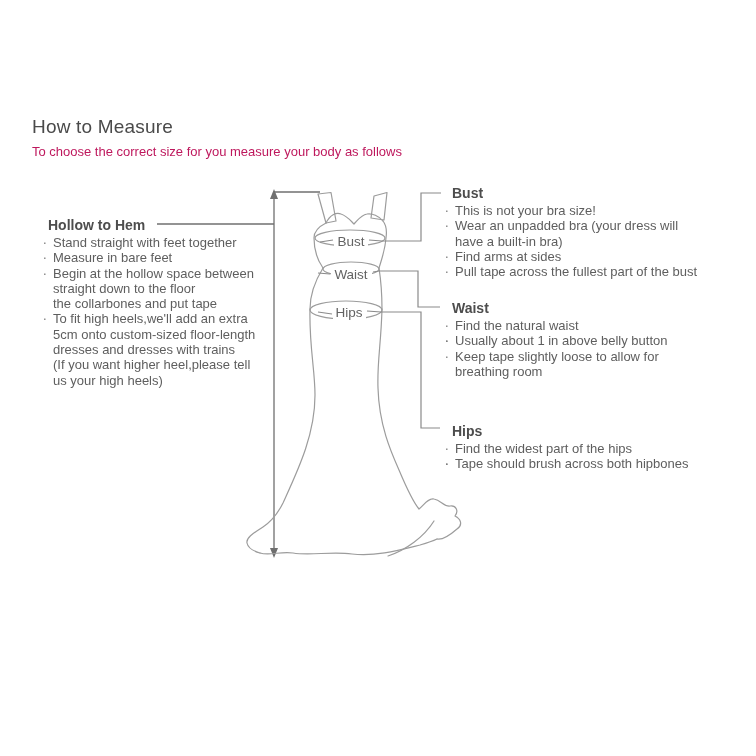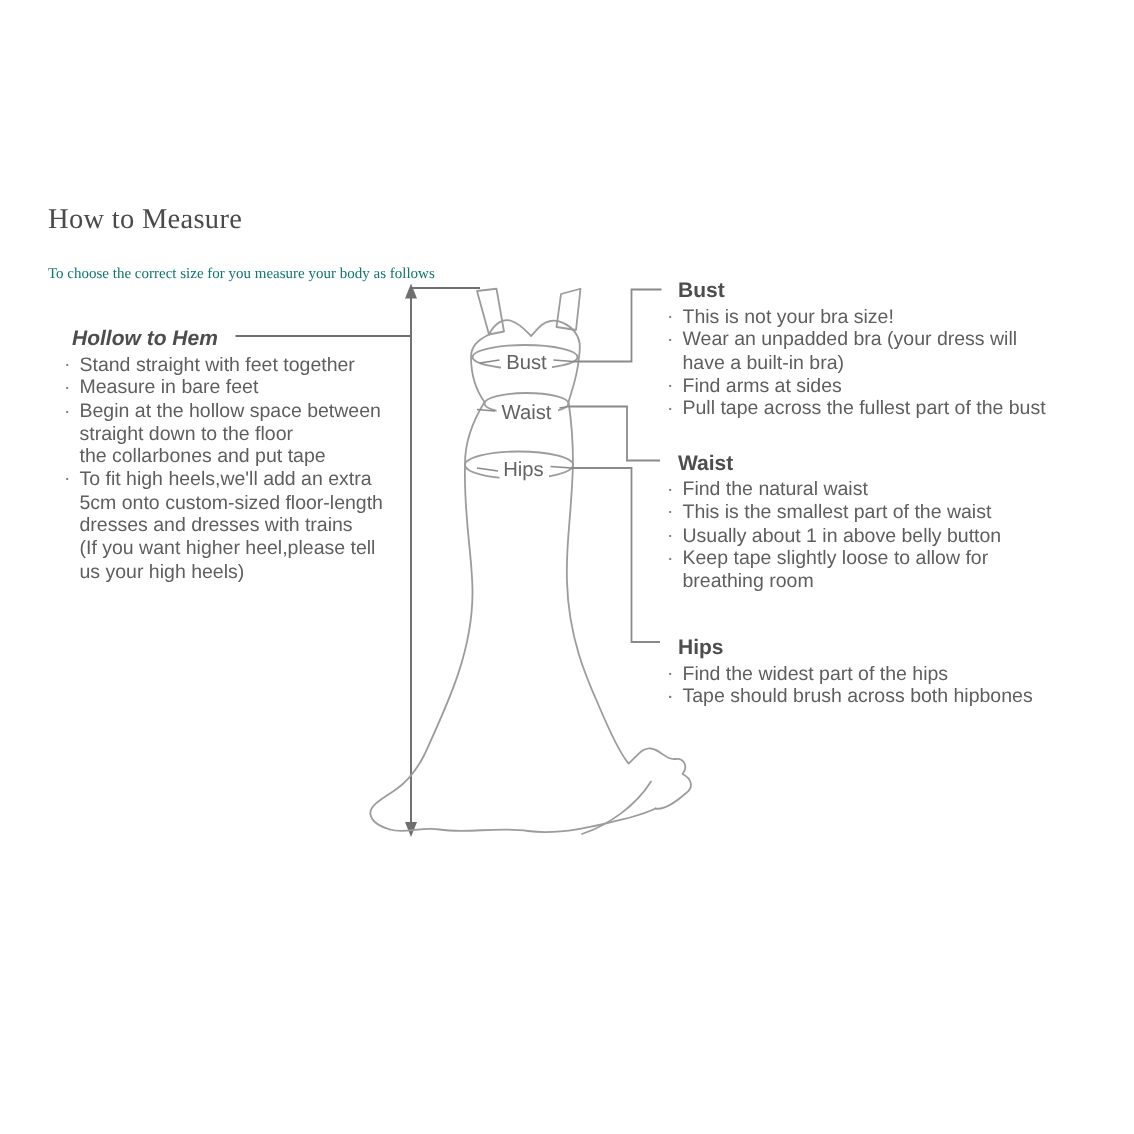--- a/index.html
+++ b/index.html
@@ -3,30 +3,30 @@
 <meta charset="utf-8">
 <style>
   html,body{margin:0;padding:0;}
   body{
     width:756px;height:756px;background:#ffffff;position:relative;overflow:hidden;
     font-family:"Liberation Sans","DejaVu Sans",sans-serif;
     -webkit-font-smoothing:antialiased;
   }
   #stage{position:absolute;inset:0;width:756px;height:756px;}
   #diagram-svg{position:absolute;left:0;top:0;}
-  .hdr{position:absolute;left:32px;top:136px;font-family:Liberation Serif, serif;}
+  .hdr{position:absolute;left:32px;top:116px;}
   .page-title{font-size:19px;line-height:22px;color:#4a4a4a;font-weight:400;letter-spacing:.2px;}
-  .page-subtitle{margin-top:19px;font-size:10px;color:#0f766e;}
+  .page-subtitle{margin-top:6px;font-size:13px;color:#be185d;}
   .section{position:absolute;white-space:nowrap;}
   .section .heading{font-size:14px;font-weight:700;color:#4d4d4d;line-height:16px;}
   .lines{margin-top:2px;}
   .line{position:relative;padding-left:13px;font-size:13px;line-height:15.3px;color:#5e5e5e;white-space:nowrap;}
   .line .dot{position:absolute;left:3px;top:-3px;color:#7a7a7a;}
   #hollow-section{left:40px;top:217px;width:235px;}
-  #hollow-section .heading{padding-left:8px;font-style:italic;}
+  #hollow-section .heading{padding-left:8px;}
   .right-section .heading{padding-left:10px;}
   #bust-section{left:442px;top:185px;width:305px;}
   #waist-section{left:442px;top:300px;width:305px;}
   #hips-section{left:442px;top:423px;width:305px;}
   .footnote{position:absolute;left:193px;top:583px;font-size:14px;color:#6e6e6e;white-space:nowrap;}
   svg text{font-family:"Liberation Sans","DejaVu Sans",sans-serif;}
 </style>
 </head>
 <body>
 
@@ -121,21 +121,21 @@
       <div class="line cont"><span>have a built-in bra)</span></div>
       <div class="line"><span class="dot">.</span><span>Find arms at sides</span></div>
       <div class="line"><span class="dot">.</span><span>Pull tape across the fullest part of the bust</span></div>
     </div>
   </div>
 
   <div id="waist-section" class="section right-section">
     <div class="heading">Waist</div>
     <div class="lines">
       <div class="line"><span class="dot">.</span><span>Find the natural waist</span></div>
-      <div class="line"><span class="dot">.</span><span>This is the smallest part of the waist</span></div>
+      <div class="line"><span class="dot">.</span></div>
       <div class="line"><span class="dot">.</span><span>Usually about 1 in above belly button</span></div>
       <div class="line"><span class="dot">.</span><span>Keep tape slightly loose to allow for</span></div>
       <div class="line cont"><span>breathing room</span></div>
     </div>
   </div>
 
   <div id="hips-section" class="section right-section">
     <div class="heading">Hips</div>
     <div class="lines">
       <div class="line"><span class="dot">.</span><span>Find the widest part of the hips</span></div>

